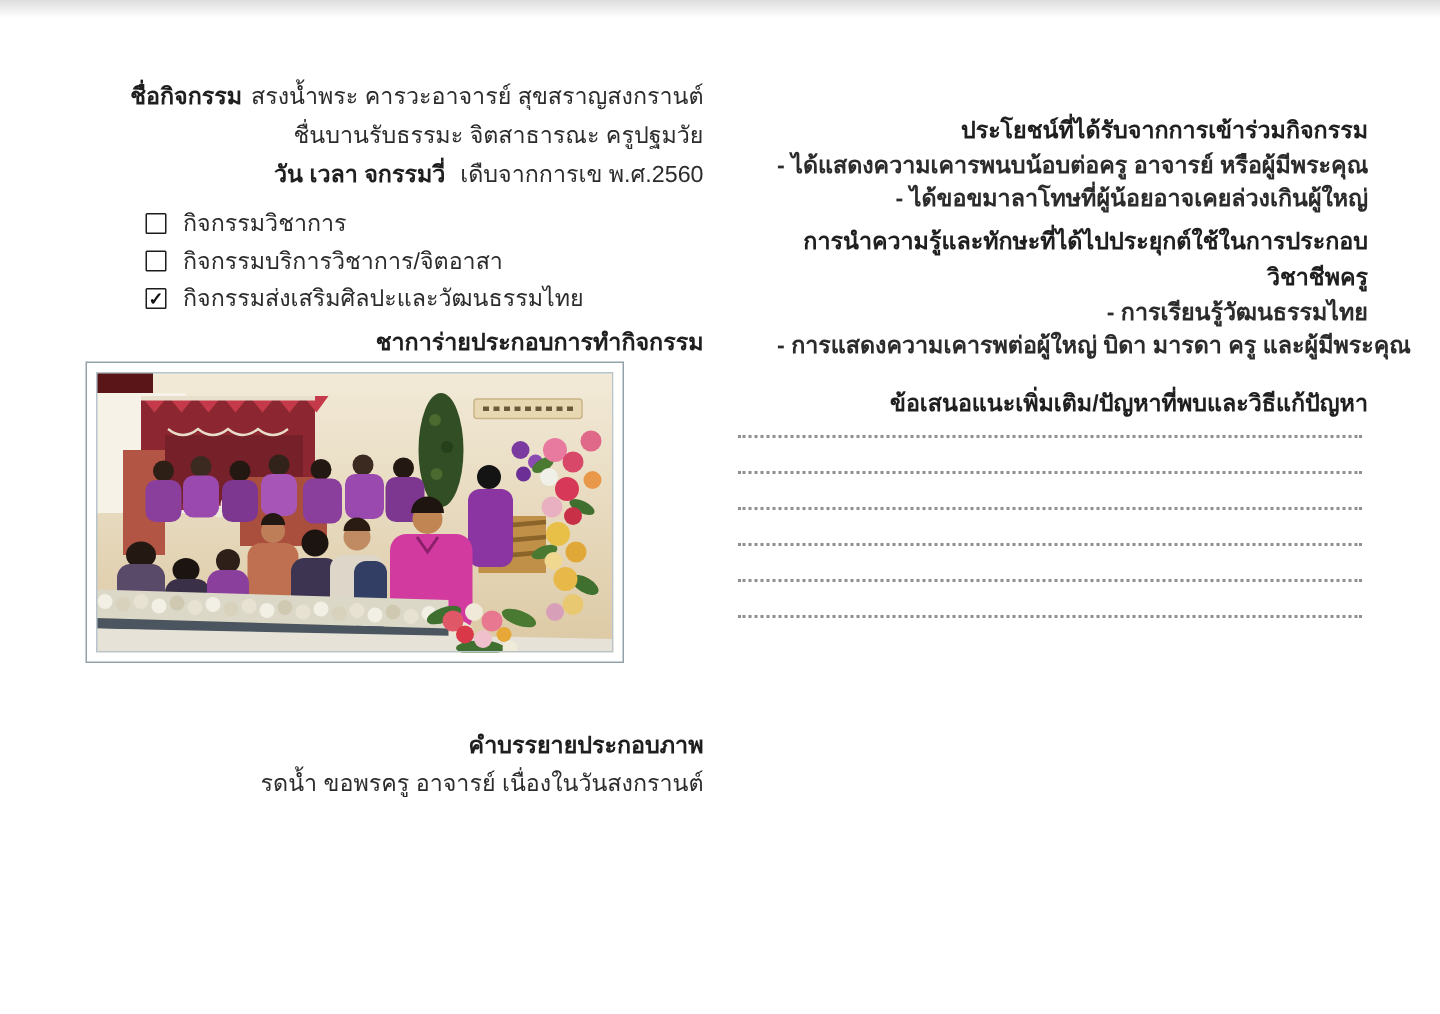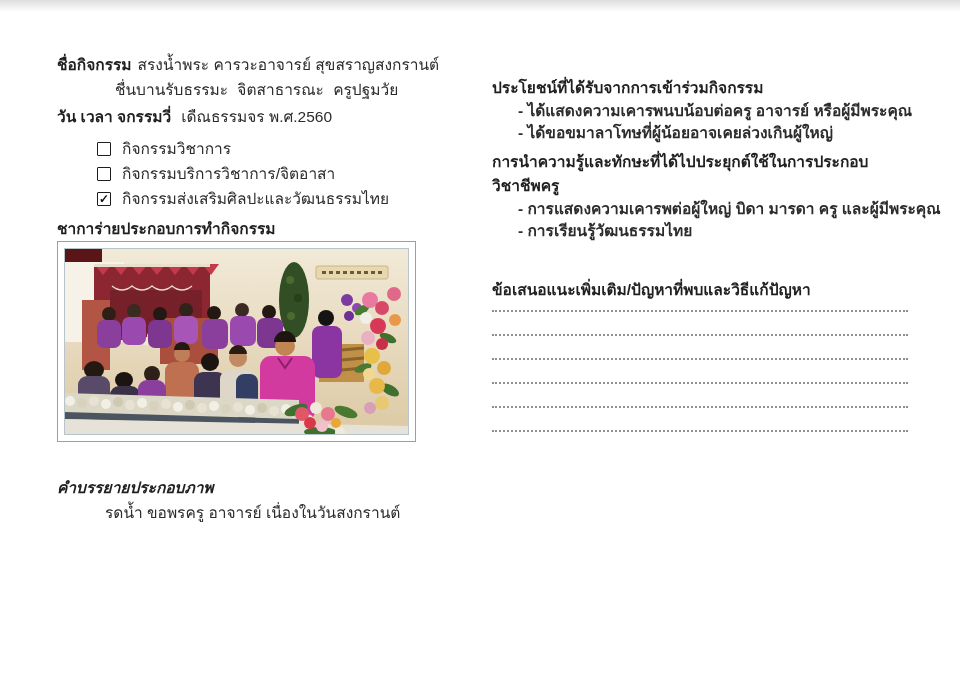--- a/index.html
+++ b/index.html
@@ -4,72 +4,73 @@
 <style>
   html, body { margin: 0; padding: 0; background: #ffffff; }
   .sheet {
     position: relative;
     width: 960px; height: 676px;
     background: #ffffff;
     overflow: hidden;
     font-family: "Liberation Sans", sans-serif;
     color: #2c2c2c;
     font-size: 15.5px;
+    text-align: right;
   }
   .top-shade {
     position: absolute; top: 0; left: 0; right: 0; height: 12px;
     background: linear-gradient(#dedede, #ffffff);
   }
   .col-left  { position: absolute; left: 57px; top: 52px; width: 412px; }
   .col-right { position: absolute; left: 492px; top: 76px; width: 420px; }
 
   .line { line-height: 26px; white-space: nowrap; }
   .b { font-weight: bold; color: #1f1f1f; }
-  .indent1 { padding-left: 58px; font-family: Liberation Mono, monospace; }
+  .indent1 { padding-left: 58px; }
   .indent2 { padding-left: 48px; }
   .val-gap { margin-left: 10px; }
   .name-gap { margin-left: 6px; }
 
   .checklist { margin-top: 6px; }
   .check-row { height: 25px; display: flex; align-items: center; padding-left: 40px; }
   .cb {
     width: 14px; height: 14px; box-sizing: border-box;
     border: 1.8px solid #1c1c1c; border-radius: 1px;
     margin-right: 11px; flex: 0 0 auto;
     display: flex; align-items: center; justify-content: center;
     font-size: 12px; font-weight: bold; color: #111; line-height: 1;
   }
   .h { font-weight: bold; color: #1f1f1f; line-height: 24px; margin-top: 6px; }
   .photo-frame {
     width: 345px; height: 187px;
     padding: 6px; border: 1px solid #93a1ab; background: #ffffff;
   }
   .photo-frame svg { display: block; width: 345px; height: 187px; }
-  .caption-h { margin-top: 34px; font-style: italic; }
+  .caption-h { margin-top: 44px; }
 
   .bullet { padding-left: 26px; line-height: 22px; white-space: nowrap; font-weight: bold; }
   .mt1 { }
-  .mt2 { margin-top: 36px; }
+  .mt2 { margin-top: 16px; }
   .dotlines { width: 416px; }
   .dotline { height: 22px; border-bottom: 2px dotted #8f8f8f; }
   .dotline:first-child { height: 8px; }
 </style>
 </head>
 <body>
 
 <div class="sheet">
   <div class="top-shade"></div>
 
   <div class="col-left">
     <div class="line">
       <span class="b">ชื่อกิจกรรม</span><span class="name-gap">สรงน้ำพระ คารวะอาจารย์ สุขสราญสงกรานต์</span>
     </div>
     <div class="line indent1">ชื่นบานรับธรรมะ จิตสาธารณะ ครูปฐมวัย</div>
     <div class="line">
-      <span class="b">วัน เวลา จกรรมวี่</span><span class="val-gap">เดืณธรรมจร พ.ศ.2560</span>
+      <span class="b">วัน เวลา จกรรมวี่</span><span class="val-gap">เดืบจากการเข พ.ศ.2560</span>
     </div>
 
     <div class="checklist">
       <div class="check-row">
         <span class="cb">
             <span></span>
           </span>
         <span>กิจกรรมวิชาการ</span>
       </div>
       <div class="check-row">
@@ -267,22 +268,22 @@
     <div class="h caption-h">คำบรรยายประกอบภาพ</div>
     <div class="line indent2">รดน้ำ ขอพรครู อาจารย์ เนื่องในวันสงกรานต์</div>
   </div>
 
   <div class="col-right">
     <div class="h" style="margin-top:0">ประโยชน์ที่ได้รับจากการเข้าร่วมกิจกรรม</div>
     <div class="bullet">- ได้แสดงความเคารพนบน้อบต่อครู อาจารย์ หรือผู้มีพระคุณ</div>
     <div class="bullet">- ได้ขอขมาลาโทษที่ผู้น้อยอาจเคยล่วงเกินผู้ใหญ่</div>
 
     <div class="h mt1">การนำความรู้และทักษะที่ได้ไปประยุกต์ใช้ในการประกอบวิชาชีพครู</div>
+    <div class="bullet">- การเรียนรู้วัฒนธรรมไทย</div>
     <div class="bullet">- การแสดงความเคารพต่อผู้ใหญ่ บิดา มารดา ครู และผู้มีพระคุณ</div>
-    <div class="bullet">- การเรียนรู้วัฒนธรรมไทย</div>
 
     <div class="h mt2">ข้อเสนอแนะเพิ่มเติม/ปัญหาที่พบและวิธีแก้ปัญหา</div>
     <div class="dotlines">
       <div class="dotline"></div>
       <div class="dotline"></div>
       <div class="dotline"></div>
       <div class="dotline"></div>
       <div class="dotline"></div>
       <div class="dotline"></div>
     </div>

